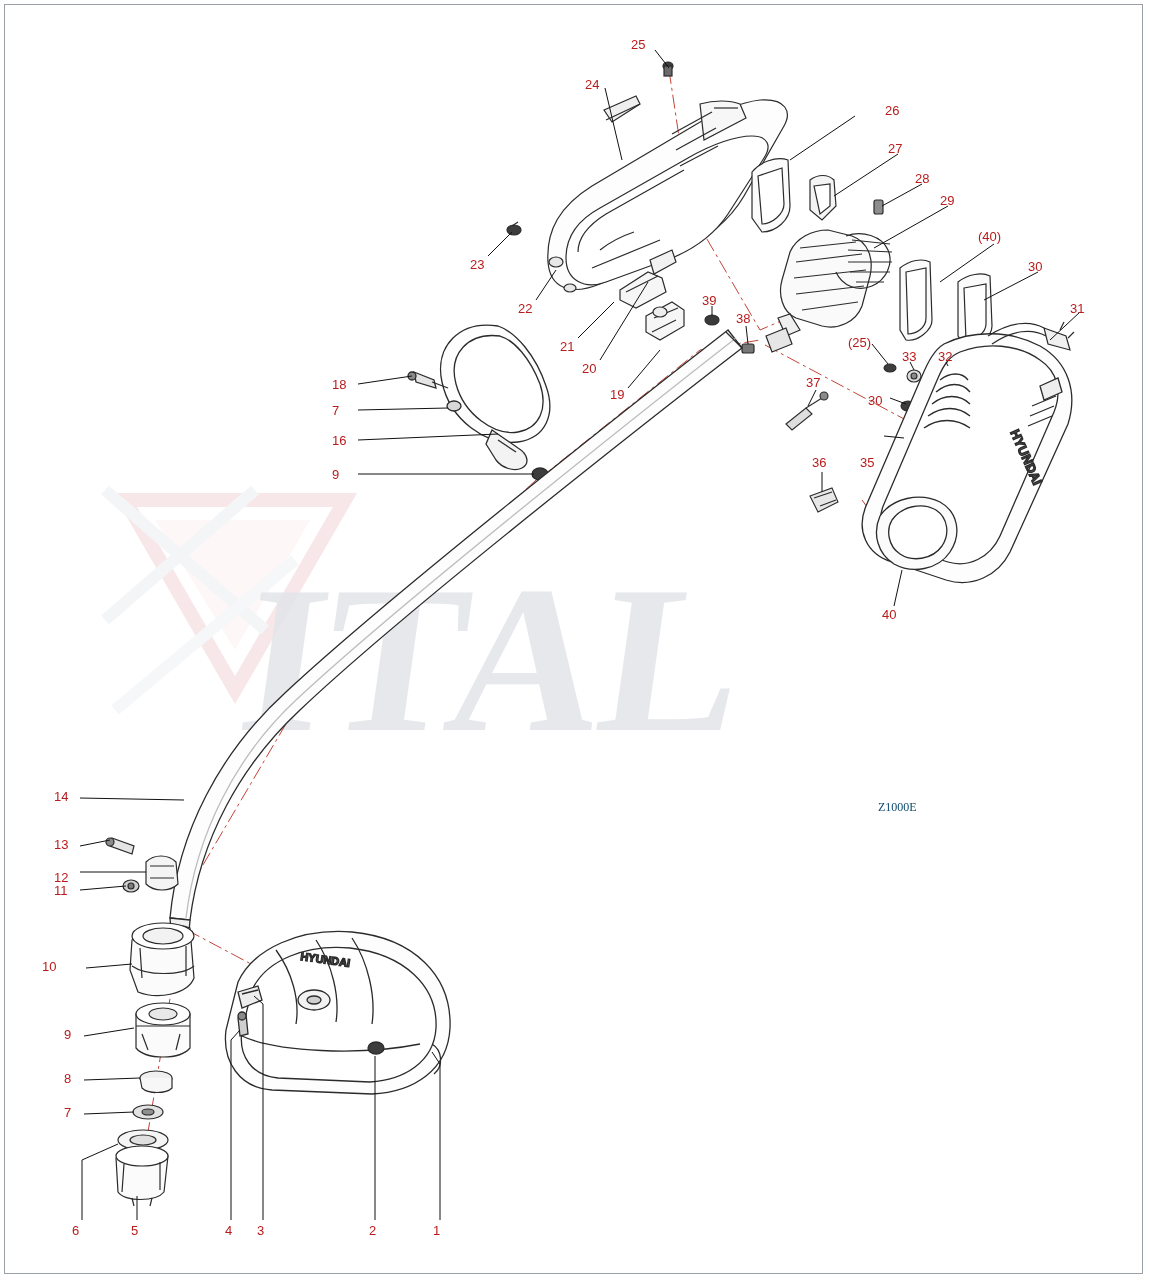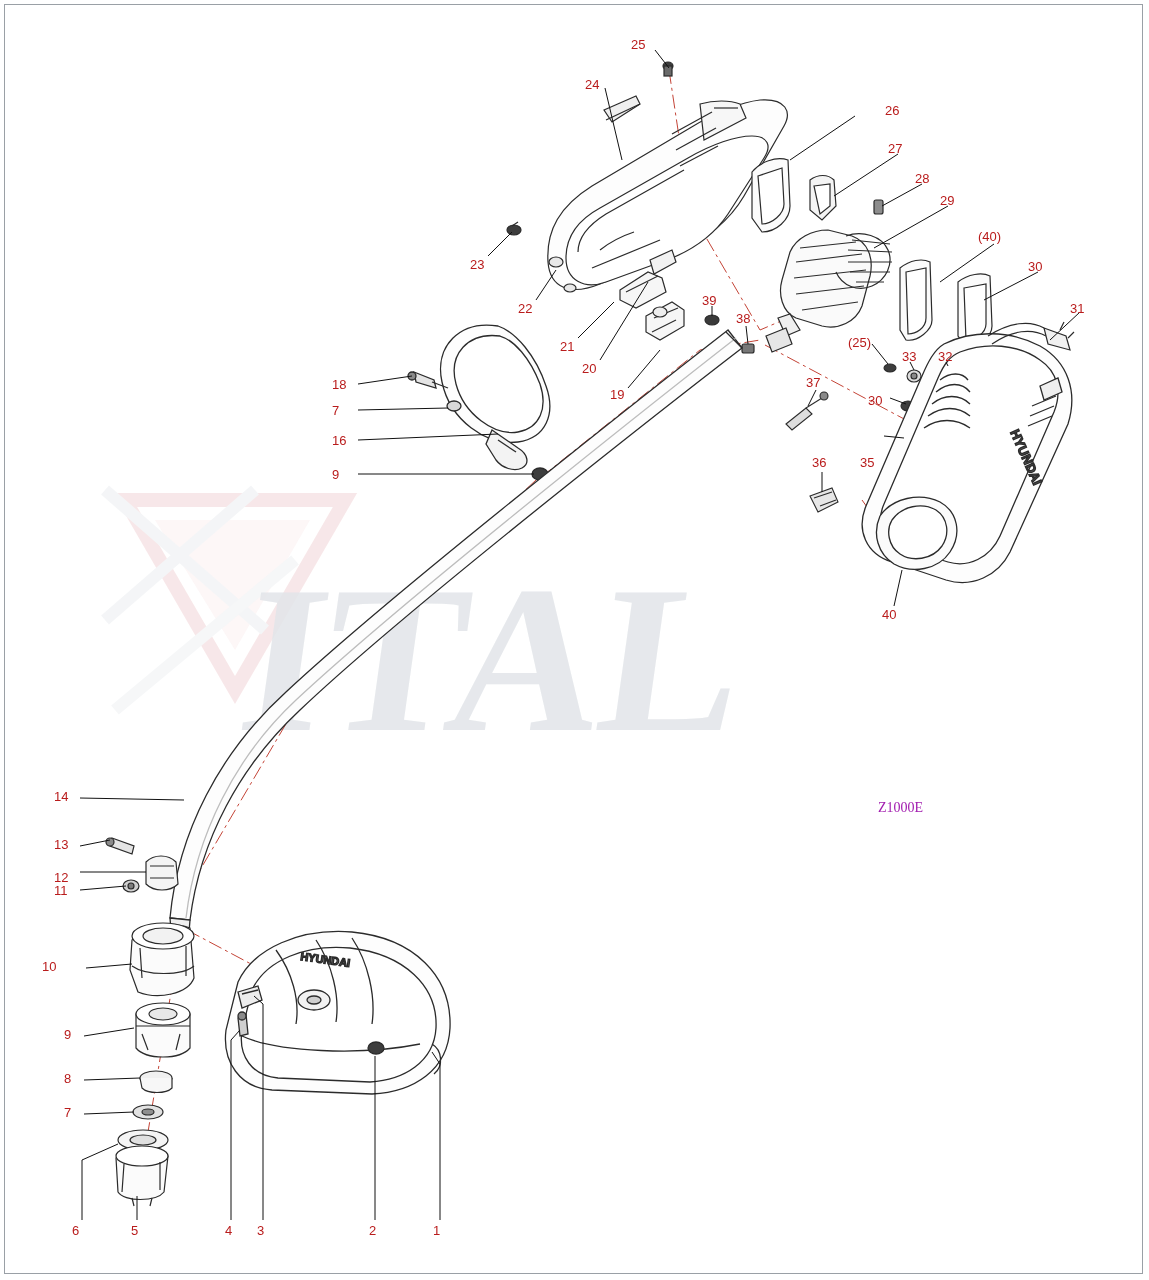--- a/index.html
+++ b/index.html
@@ -37,22 +37,22 @@
     position: absolute;
     font-family: Liberation Sans, sans-serif;
     font-size: 13px;
     color: #b91c1c;
     white-space: nowrap;
     line-height: 1;
   }
   .model {
     position: absolute;
     font-family: "Liberation Serif", serif;
-    font-size: 14px;
-    color: #a21caf;
+    font-size: 12px;
+    color: #0c4a6e;
     white-space: nowrap;
   }
   .wm {
     position: absolute;
     left: 95px;
     top: 480px;
     width: 830px;
     height: 330px;
     pointer-events: none;
   }

